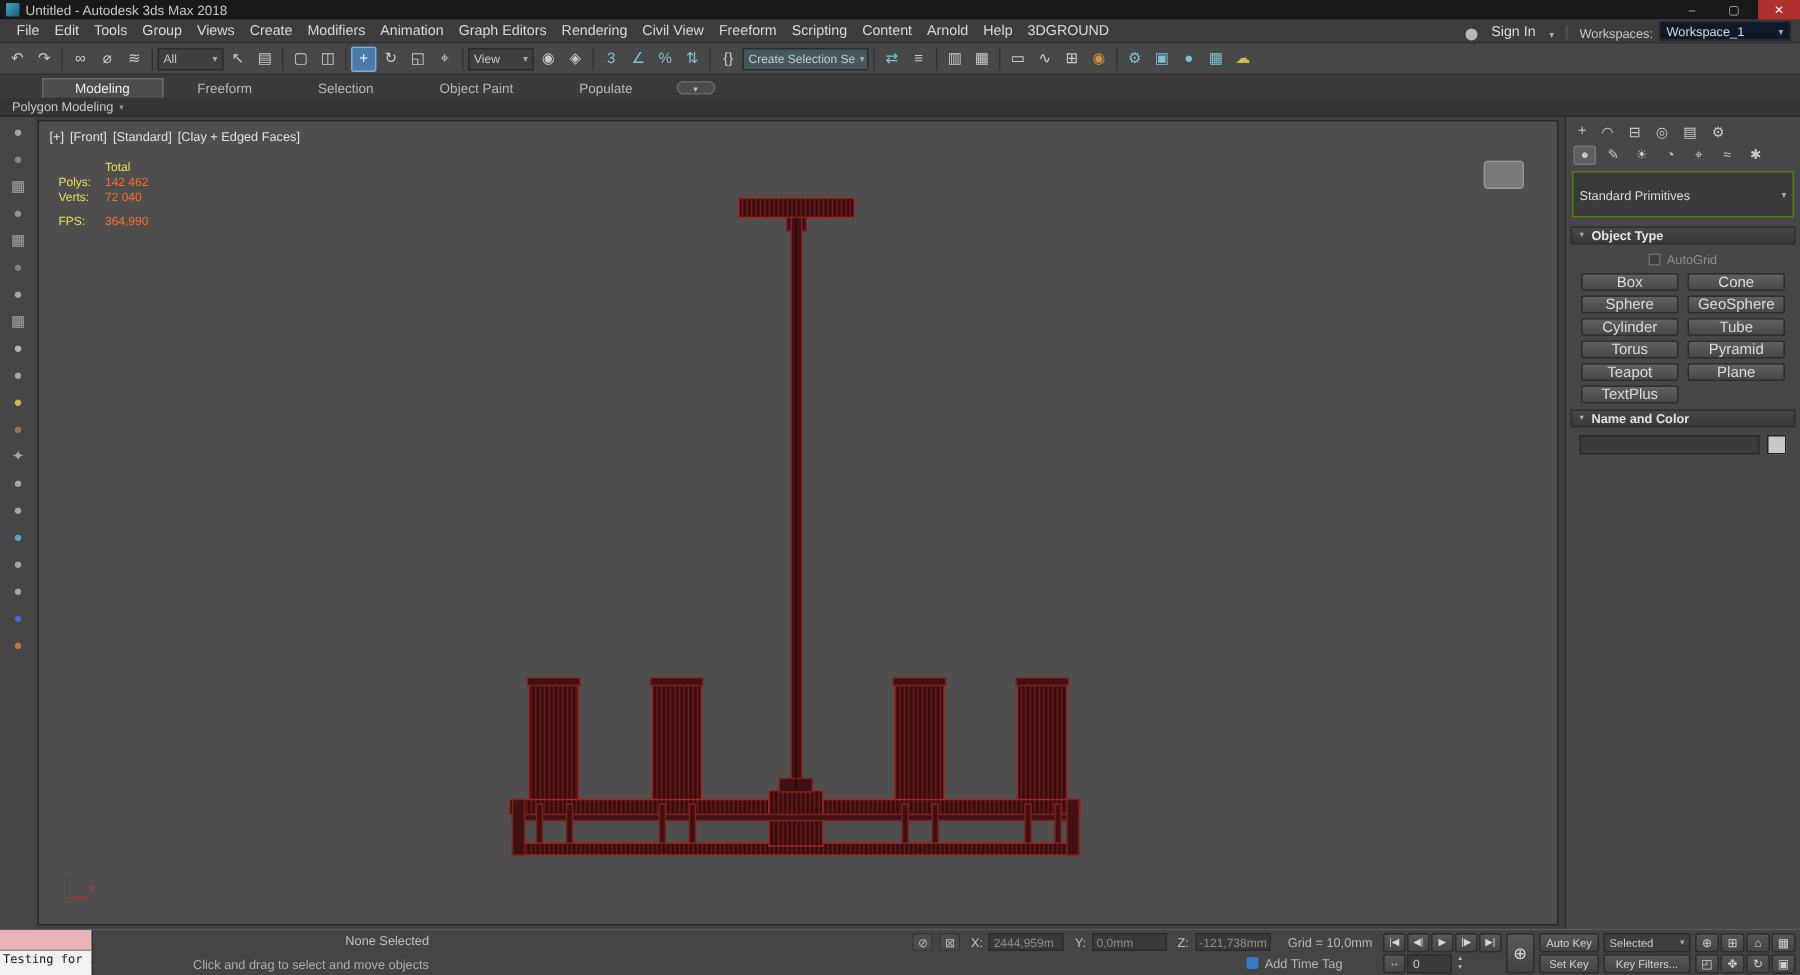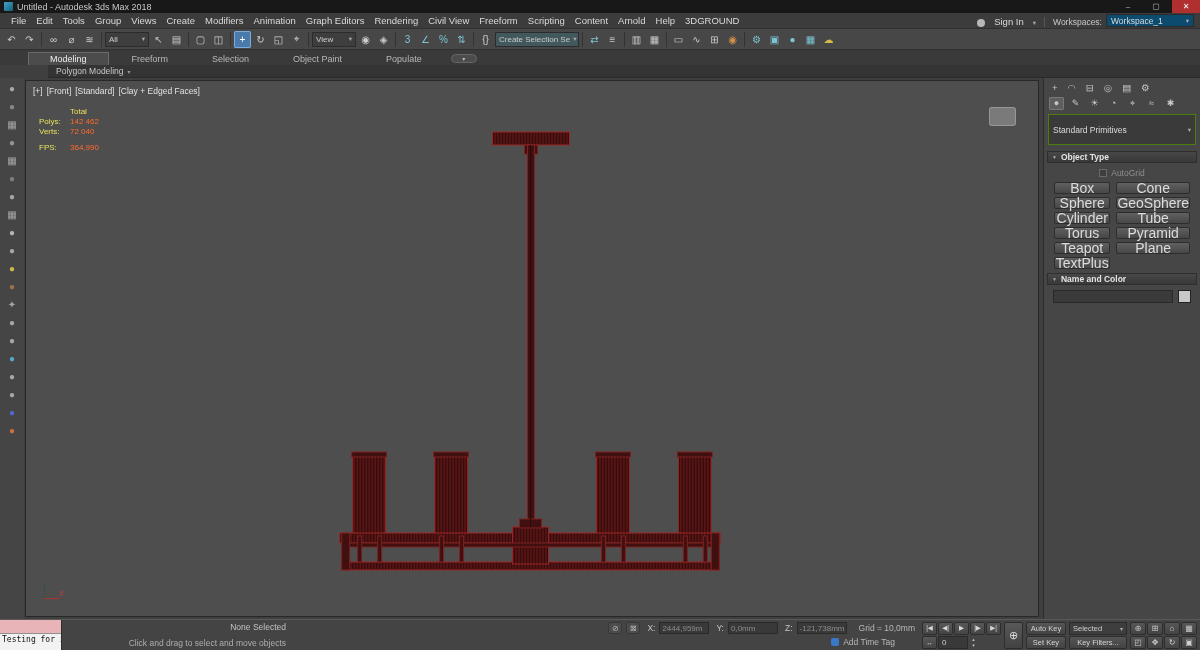--- a/index.html
+++ b/index.html
@@ -13,41 +13,41 @@
 .winbtn{width:24px;height:13px;display:flex;align-items:center;justify-content:center;font-size:8px;color:#bbb;}
 .winbtn.close{background:#b03030;color:#fff;width:28px;}
 
 
 .menubar{height:16px;background:#3c3c3c;display:flex;align-items:center;padding:0 6px;font-size:9.5px;color:#dadada;border-bottom:1px solid #303030;}
 .mitem{padding:0 5px;white-space:nowrap;}
 .mb-right{margin-left:auto;display:flex;align-items:flex-end;gap:4px;}
 .avatar{width:8px;height:8px;border-radius:50%;background:#b8b8b8;flex:none;}
 .mb-sep{width:1px;height:10px;background:#585858;margin:0 4px;}
 .wslabel{font-size:8.5px;color:#c8c8c8;}
-.wsdrop{display:flex;align-items:center;background:#0c4a6e;border:1px solid #2a2a2a;height:13px;padding:0 4px;min-width:88px;font-size:8.5px;gap:6px;}
+.wsdrop{display:flex;align-items:center;background:#0f172a;border:1px solid #2a2a2a;height:13px;padding:0 4px;min-width:88px;font-size:8.5px;gap:6px;}
 .wsdrop .arrow{margin-left:auto;font-size:6.5px;color:#aaa;}
 
 
 .toolbar{height:21px;background:#474747;display:flex;align-items:center;padding:0 3px;gap:1px;border-bottom:1px solid #303030;}
 .ti{width:17px;height:17px;display:flex;align-items:center;justify-content:center;font-size:10px;color:#cbcbcb;border-radius:2px;flex:none;}
 .ti.active{background:#4a7aaa;color:#fff;box-shadow:inset 0 0 0 1px #7aadde;}
 .ti.teal{color:#7cc4d4;}
 .ti.yellow{color:#d8b848;}
 .ti.orange{color:#d89048;}
 .tsep{width:1px;height:15px;background:#333;margin:0 2px;flex:none;}
 .tdrop{height:15px;background:#3e3e3e;border:1px solid #2b2b2b;display:flex;align-items:center;gap:3px;padding:0 3px;font-size:8px;color:#ccc;flex:none;white-space:nowrap;}
 .tdrop .arrow{font-size:6.5px;color:#aaa;}
 .tdrop.selset{background:#41585c;}
 
 
 .ribbontabs{height:15px;background:#3a3a3a;display:flex;align-items:flex-end;padding-left:28px;font-size:9px;color:#b8b8b8;gap:2px;}
 .rtab{padding:1px 21px;}
 .rtab.active{background:#4c4c4c;border:1px solid #6a6a6a;border-bottom:none;color:#eee;}
 .rpill{margin-left:6px;margin-bottom:2px;width:26px;height:9px;background:#4c4c4c;border:1px solid #666;border-radius:5px;font-size:6px;display:flex;align-items:center;justify-content:center;color:#bbb;}
-.ribbonsub{height:13px;background:#343434;display:flex;align-items:center;padding-left:8px;gap:4px;font-size:8.5px;color:#c8c8c8;border-bottom:1px solid #2a2a2a;margin-left:48px;}
+.ribbonsub{height:13px;background:#343434;display:flex;align-items:center;padding-left:8px;gap:4px;font-size:8.5px;color:#c8c8c8;border-bottom:1px solid #2a2a2a;}
 .ribbonsub .arrow{font-size:6px;color:#999;}
 
 
 .main{display:flex;height:541px;}
 .leftstrip{width:24px;background:#454545;display:flex;flex-direction:column;align-items:center;padding-top:3px;gap:4px;overflow:hidden;flex:none;}
 .lsi{width:14px;height:14px;display:flex;align-items:center;justify-content:center;font-size:10px;color:#a6a6a6;flex:none;}
 .lsi::before{content:"●";}
 .lsi.sq::before{content:"▦";}
 .lsi.st::before{content:"✦";}
 .lsi:nth-child(2){color:#888;}
@@ -79,21 +79,21 @@
 .cp-row1{height:16px;display:flex;align-items:center;gap:10px;padding:3px 8px 0;color:#c8c8c8;font-size:9.5px;}
 .cp-row2{height:16px;display:flex;align-items:center;gap:4px;padding:2px 5px 0;}
 .cati{width:15px;height:13px;display:flex;align-items:center;justify-content:center;font-size:9px;color:#c8c8c8;border-radius:2px;}
 .cati.active{background:#5e5e5e;box-shadow:inset 0 0 0 1px #787878;}
 .cp-drop{margin:4px 4px 2px;height:31px;background:#3a3a3a;border:1px solid #4d7c0f;display:flex;align-items:center;justify-content:space-between;padding:0 4px;color:#dcdcdc;font-size:8.5px;}
 .rollhead{margin:4px 3px 0;height:12px;background:linear-gradient(#474747,#383838);border:1px solid #2e2e2e;display:flex;align-items:center;gap:4px;padding:0 4px;font-weight:bold;font-size:8.5px;color:#e4e4e4;}
 .rollhead .ra{font-size:5px;color:#aaa;}
 .autogrid{display:flex;align-items:center;justify-content:center;gap:4px;margin:5px 0 4px;color:#8e8e8e;font-size:8.5px;}
 .cbox{width:8px;height:8px;border:1px solid #6a6a6a;background:#3e3e3e;}
 .btngrid{display:grid;grid-template-columns:1fr 1fr;gap:3px 6px;padding:0 10px;}
-.cpbtn{height:12px;background:linear-gradient(#606060,#474747);border:1px solid #2d2d2d;border-radius:2px;color:#dcdcdc;font-size:14px;display:flex;align-items:center;justify-content:center;}
+.cpbtn{height:12px;background:linear-gradient(#606060,#474747);border:1px solid #2d2d2d;border-radius:2px;color:#dcdcdc;font-size:10px;display:flex;align-items:center;justify-content:center;}
 .namerow{display:flex;align-items:center;gap:5px;margin:5px 9px;}
 .nameinput{flex:1;height:13px;background:#3a3a3a;border:1px solid #292929;}
 .swatch{width:13px;height:13px;background:#c8c8c8;border:1px solid #222;flex:none;}
 
 
 .statusbar{height:31px;background:#444;border-top:1px solid #5a5a5a;display:flex;font-size:8.5px;color:#b8b8b8;}
 .listener{width:62px;display:flex;flex-direction:column;border-right:1px solid #2e2e2e;flex:none;}
 .listener .pink{height:14px;background:#e8b4b8;border-bottom:1px solid #909090;}
 .listener .white{flex:1;background:#f2f2f2;color:#111;font-family:"DejaVu Sans Mono",monospace;font-size:8px;padding:1px 2px;white-space:nowrap;overflow:hidden;}
 .sb-status{width:230px;padding:2px 6px;display:flex;flex-direction:column;justify-content:space-between;flex:none;text-align:right;}

